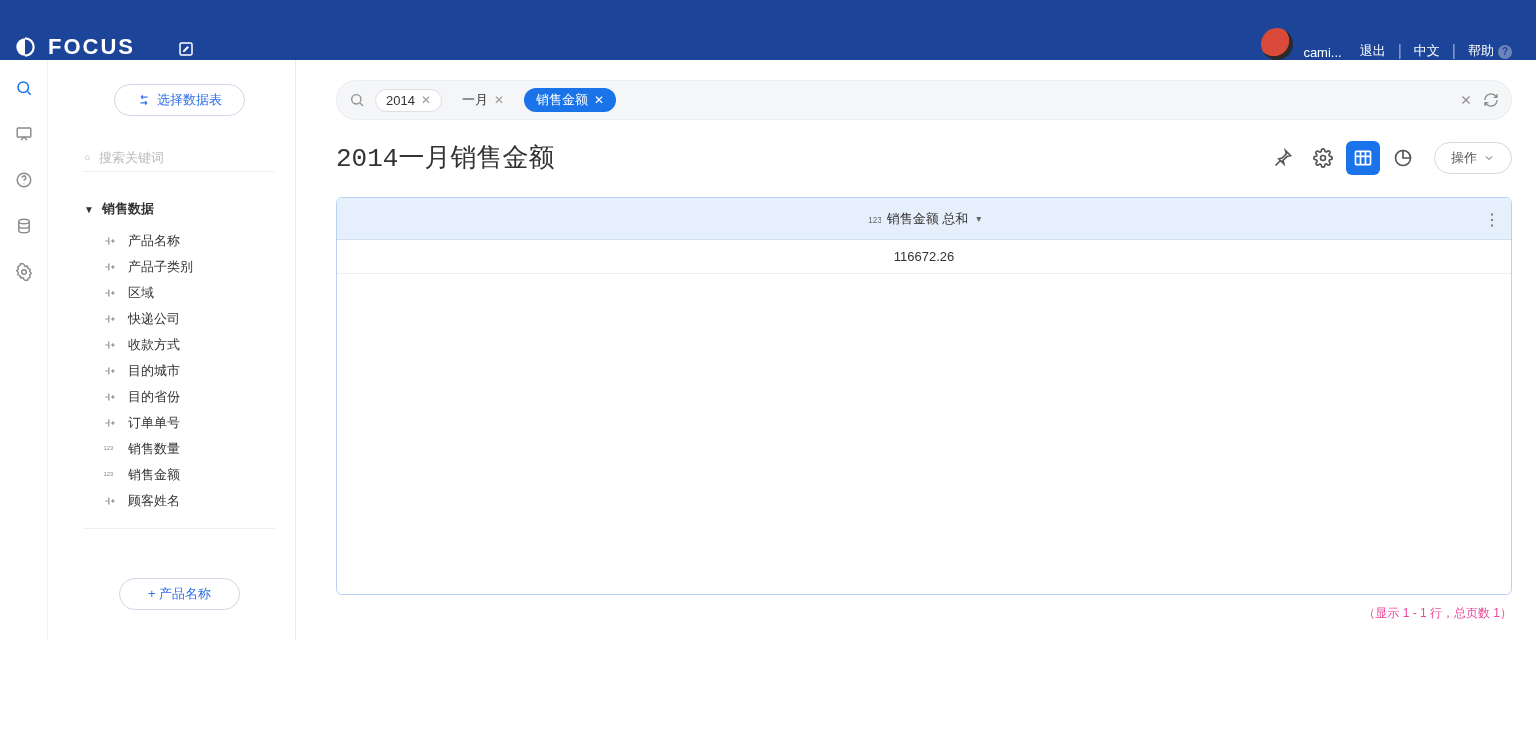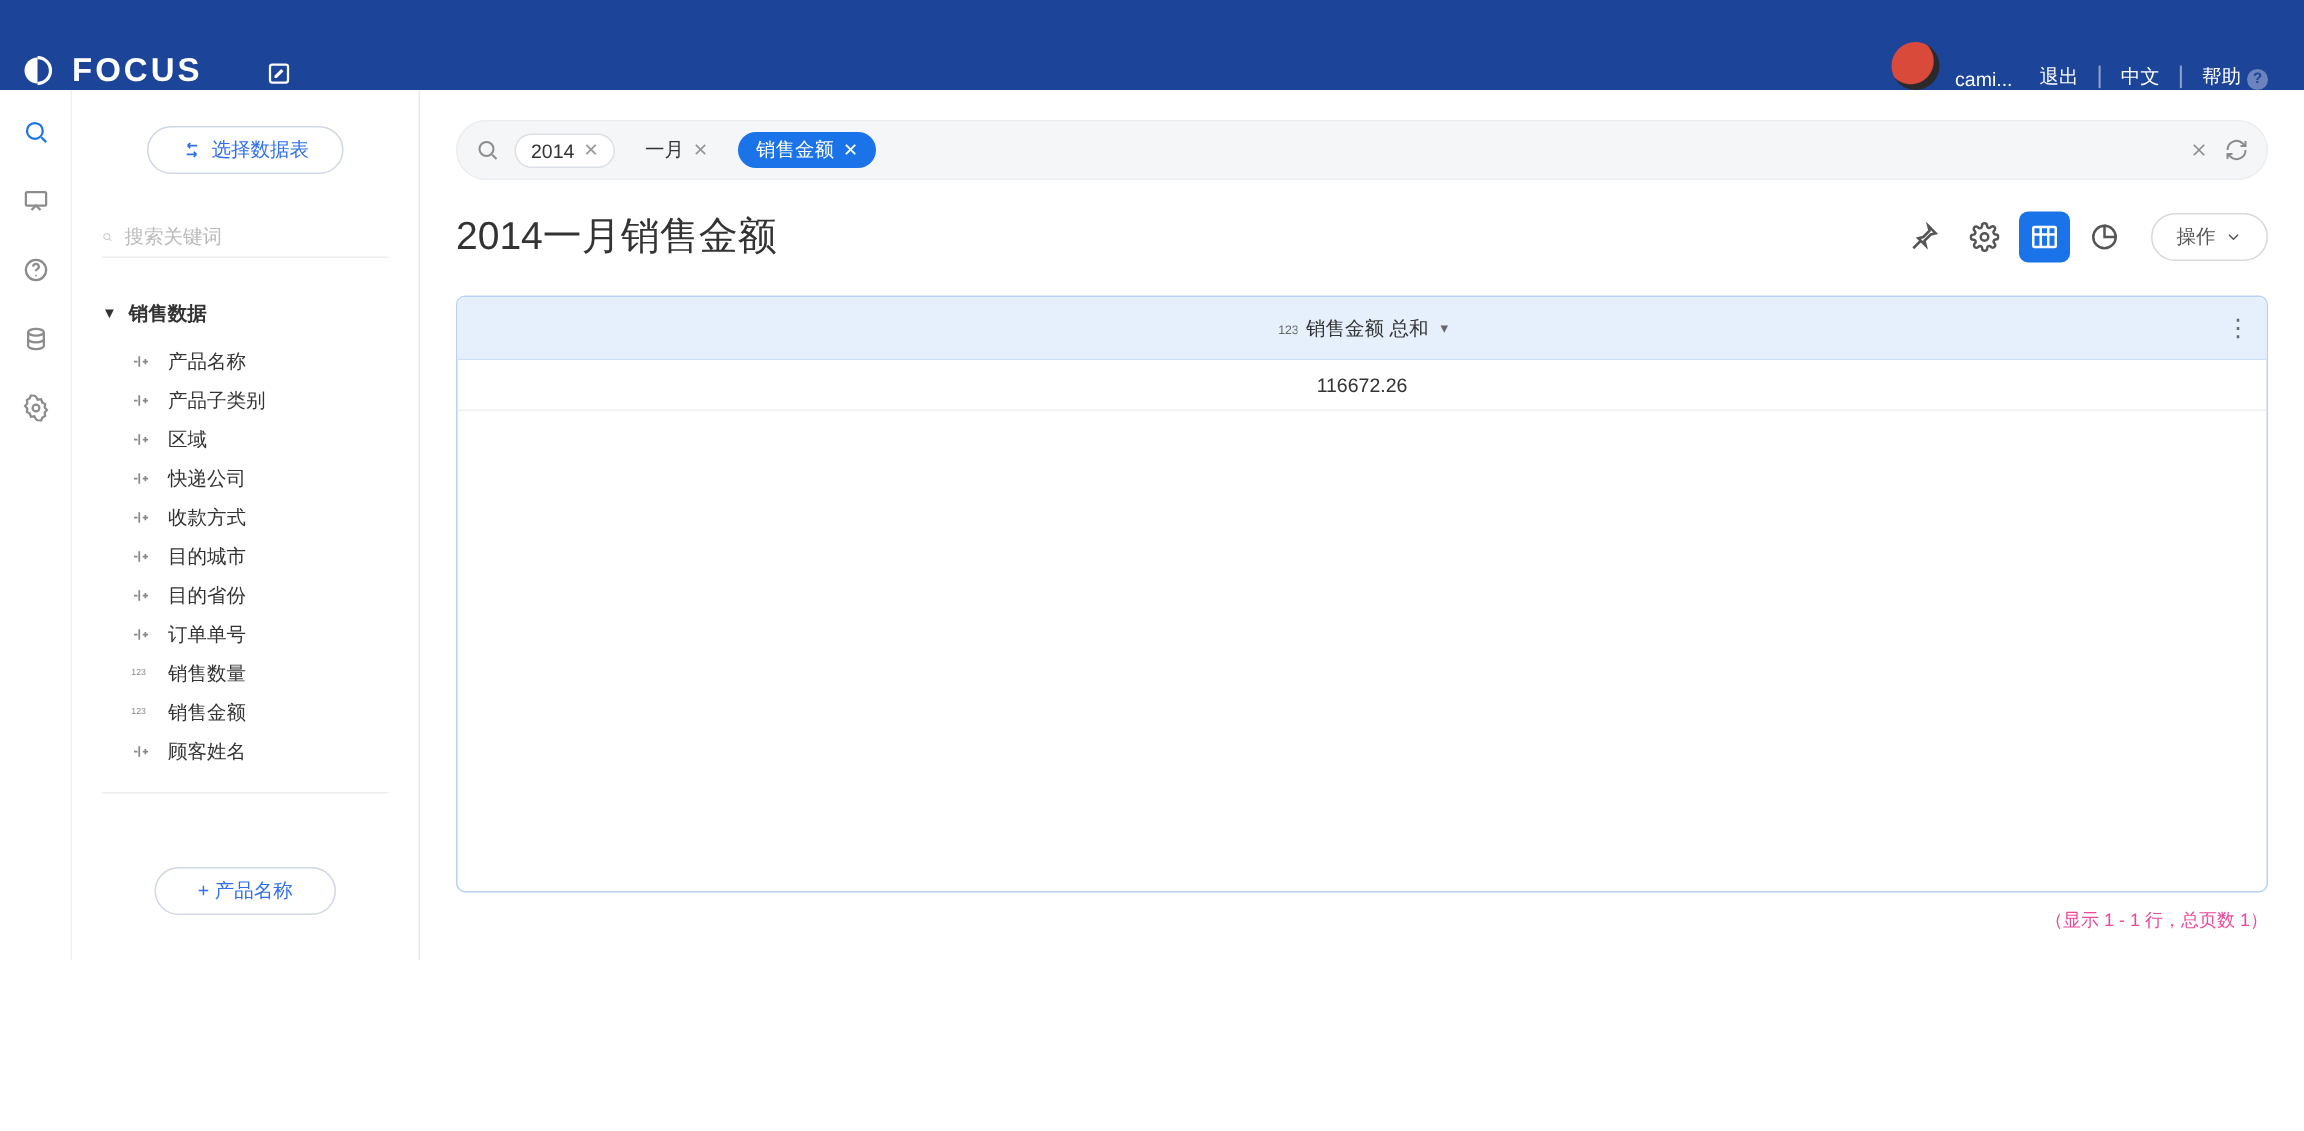--- a/index.html
+++ b/index.html
@@ -12,21 +12,21 @@
   .logo { display: flex; align-items: center; gap: 10px; font-size: 22px; font-weight: 600; letter-spacing: 2px; }
   .logo-mark { width: 26px; height: 26px; }
   .edit-btn { margin-left: 40px; width: 22px; height: 22px; display:flex; align-items:center; justify-content:center; cursor: pointer; }
   .topbar-spacer { flex: 1; }
   .avatar { width: 32px; height: 32px; border-radius: 50%; background: radial-gradient(circle at 40% 40%, #d94a3a 0%, #d94a3a 55%, #2a2a2a 58%, #2a2a2a 100%); margin-right: 10px; }
   .user-name { font-size: 13px; margin-right: 14px; cursor: pointer; }
   .top-link { font-size: 13px; cursor: pointer; padding: 0 4px; }
   .top-sep { margin: 0 8px; color: rgba(255,255,255,.5); }
   .help-q { display:inline-flex; width:14px; height:14px; border-radius:50%; background:rgba(255,255,255,.35); color:#1c4498; font-size:10px; align-items:center; justify-content:center; margin-left:4px; font-weight:700;}
   
-  .body { display: flex; height: 580px; }
+  .body { display: flex; height: 580px; gap: 16px; }
   .rail { width: 48px; background: #fff; border-right: 1px solid #f0f0f0; padding-top: 18px; display:flex; flex-direction:column; align-items:center; gap: 26px; }
   .rail-item { width: 20px; height: 20px; color: #8c8c8c; cursor:pointer; display:flex; align-items:center; justify-content:center;}
   .rail-item.active { color: #1a73e8; }
   
   .sidebar { width: 232px; border-right: 1px solid #eaeaea; padding: 24px 20px 0 20px; display:flex; flex-direction:column; position:relative; background:#fff;}
   .select-table-btn {
     align-self: center; padding: 6px 22px; border: 1px solid #d0d7e5; border-radius: 18px; font-size: 13px; color: #2f6fed; cursor:pointer; display:flex; align-items:center; gap:6px;
   }
   .sidebar-search { margin-top: 34px; display:flex; align-items:center; gap:8px; border-bottom:1px solid #eee; padding-bottom:6px;}
   .sidebar-search input { border:none; outline:none; font-size:13px; flex:1; color:#be185d;}
@@ -46,21 +46,21 @@
   .search-row .mag { color:#8c8c8c; margin-right:10px; }
   .pill { display:inline-flex; align-items:center; gap:6px; background:#fff; border:1px solid #dcdfe6; border-radius:12px; font-size:13px; padding:3px 10px; margin-right:10px;}
   .pill .x { color:#999; font-size:12px; cursor:pointer;}
   .pill.plain { border:none; background:transparent;}
   .pill.plain .x { color:#999; }
   .chip { display:inline-flex; align-items:center; gap:6px; background:#1a73e8; color:#fff; border-radius:12px; font-size:13px; padding:3px 12px;}
   .chip .x { color:#fff; font-size:12px; cursor:pointer;}
   .search-row .spacer { flex:1; }
   .search-row .clear, .search-row .refresh { color:#8c8c8c; cursor:pointer; margin-left:10px; display:flex;}
   .title-row { display:flex; align-items:center; margin-top:20px; }
-  .page-title { font-size:26px; font-weight:500; }
+  .page-title { font-size:26px; font-weight:500;font-family:Liberation Mono, monospace; }
   .title-row .spacer { flex:1; }
   .tool-icon { width:34px; height:34px; display:flex; align-items:center; justify-content:center; color:#555; cursor:pointer; border-radius:6px; margin-left:6px;}
   .tool-icon.active { background:#1a73e8; color:#fff;}
   .ops-btn { margin-left:14px; padding:6px 16px; border:1px solid #d9d9d9; border-radius:16px; font-size:13px; cursor:pointer; display:flex; align-items:center; gap:6px; color:#555;}
   
   .table-wrap { margin-top:22px; border:1px solid #b9d2f4; border-radius:6px; flex:1; display:flex; flex-direction:column; min-height:0;}
   .table-head { background:#e6f0fc; height:42px; display:flex; align-items:center; border-bottom:1px solid #d0e0f5; position:relative; border-radius:6px 6px 0 0;}
   .col-head { flex:1; display:flex; align-items:center; justify-content:center; gap:6px; font-size:13px; color:#333;}
   .col-head svg { color:#666; }
   .col-caret { font-size:10px; color:#666; margin-left:2px;}

